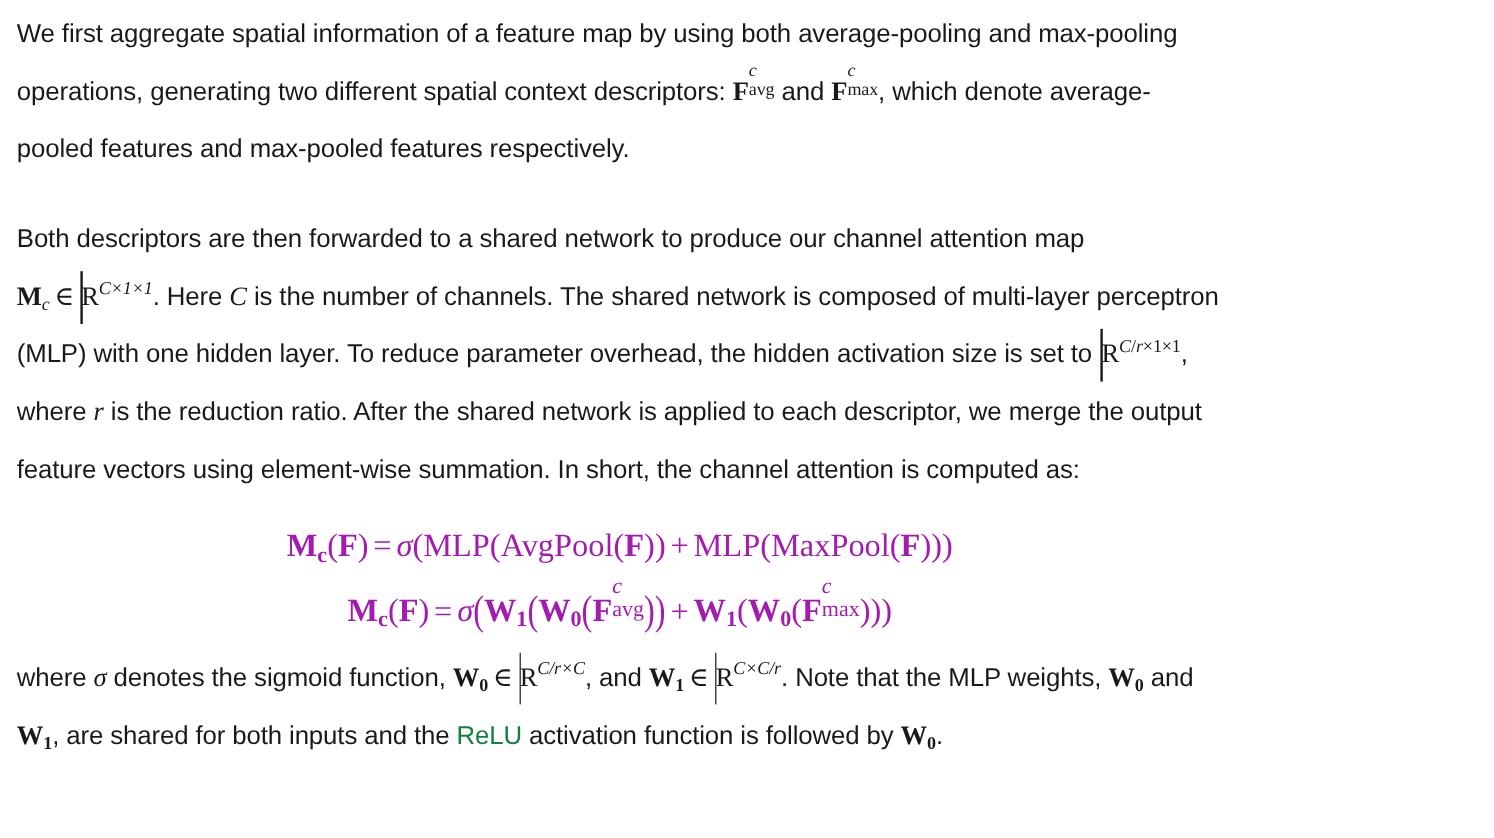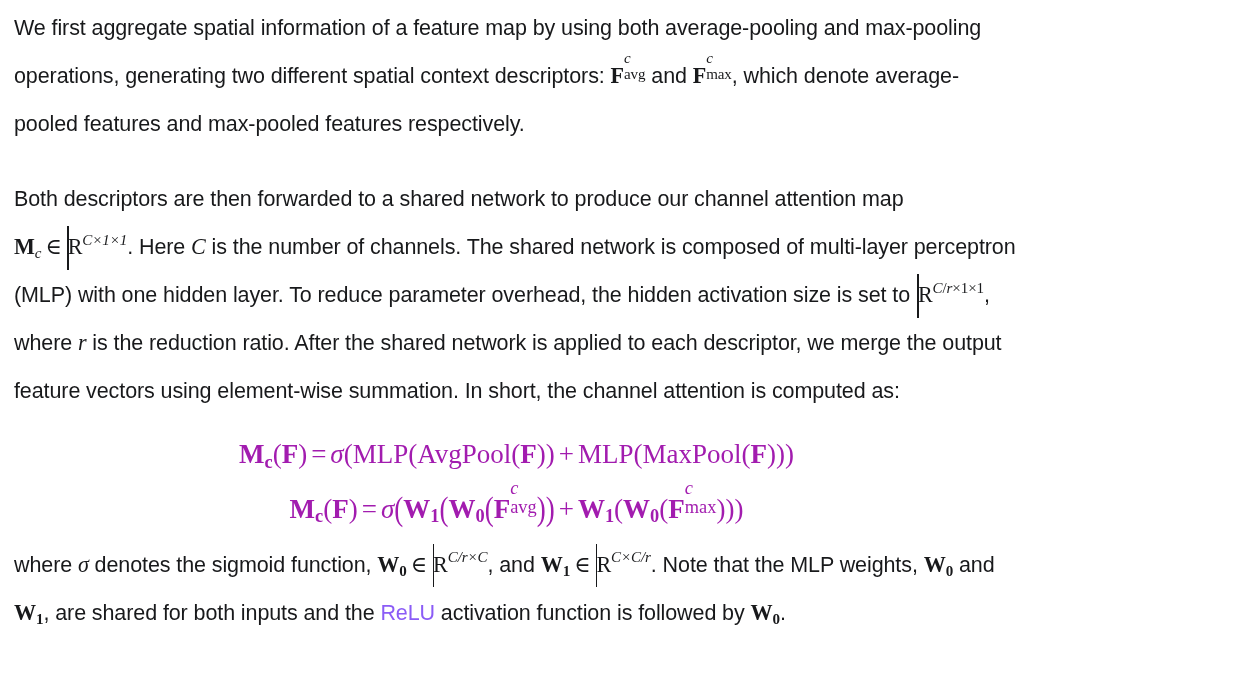--- a/index.html
+++ b/index.html
@@ -102,21 +102,21 @@
     margin-top: 14px;
   }
   .paren-big {
     display: inline-block;
     transform: scaleY(1.28);
     transform-origin: center;
   }
   .op { padding: 0 4px; }
 
   a.link {
-    color: #8b5cf6;
+    color: #15803d;
     text-decoration: none;
     cursor: pointer;
     margin-top: 24px;
   }
   .sigma { font-family: "Liberation Serif", serif; font-style: italic; }
   .nb { white-space: nowrap; }
 </style>
 </head>
 <body>
 

